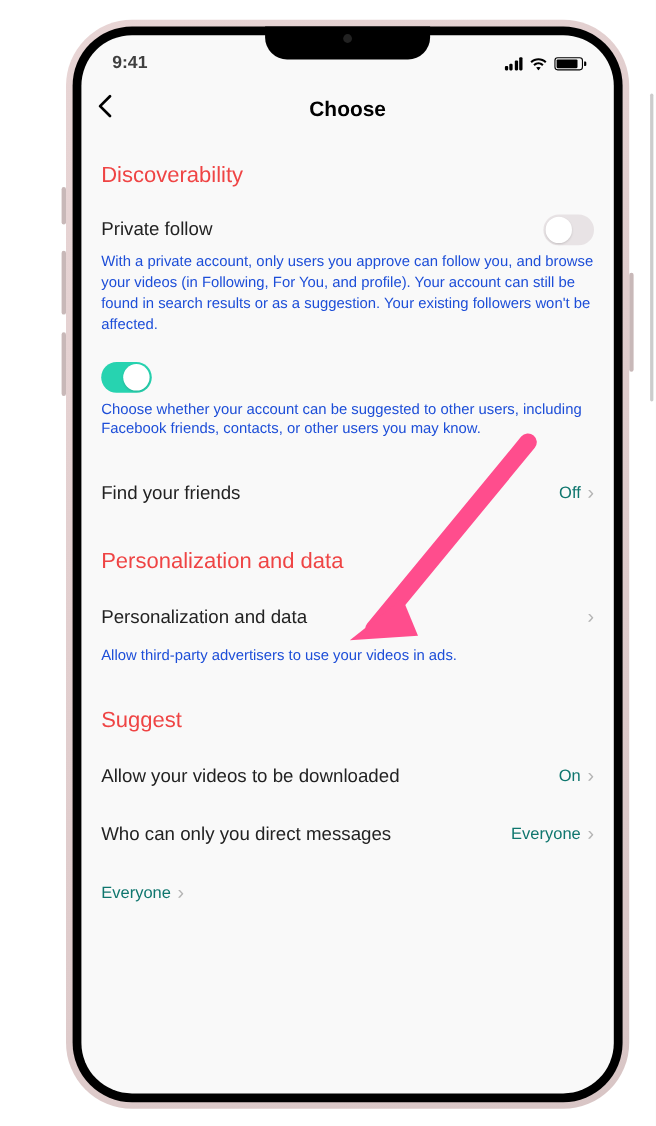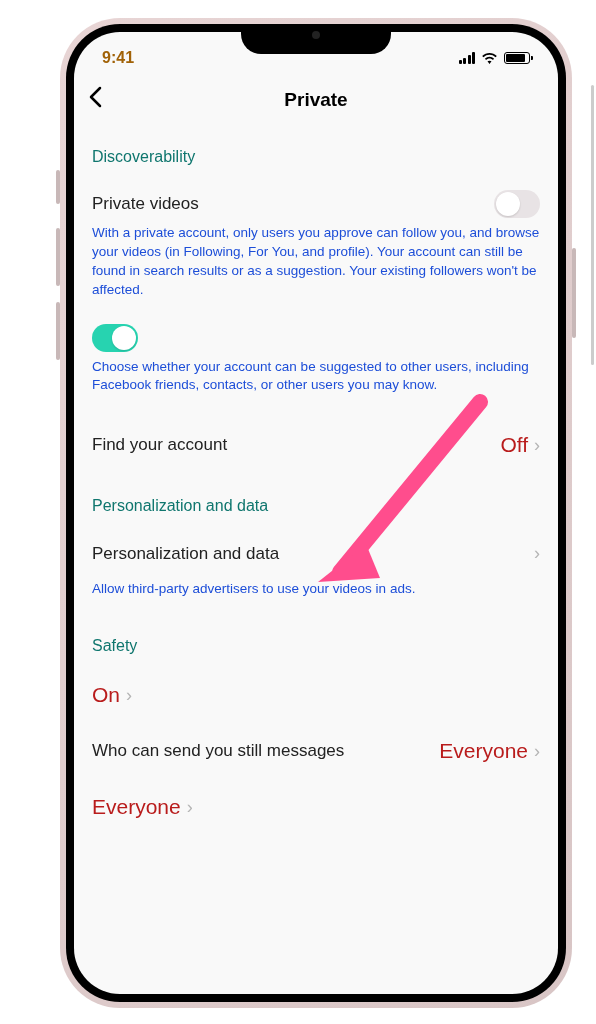--- a/index.html
+++ b/index.html
@@ -68,21 +68,21 @@
     border-radius: 50%;
   }
   .status-bar {
     display: flex;
     justify-content: space-between;
     align-items: center;
     padding: 12px 28px 4px;
     height: 44px;
     font-weight: 600;
     font-size: 16px;
-    color: #a16207;
+    color: #404040;
   }
   .status-right { display: flex; align-items: center; gap: 6px; }
   .signal-bars { display: inline-flex; align-items: flex-end; gap: 1.5px; height: 12px;}
   .signal-bars span { width: 3px; background:#000; border-radius:1px;}
   .signal-bars span:nth-child(1){height:4px;}
   .signal-bars span:nth-child(2){height:6px;}
   .signal-bars span:nth-child(3){height:9px;}
   .signal-bars span:nth-child(4){height:12px;}
   .wifi { width: 17px; height: 12px; }
   .battery {
@@ -108,22 +108,22 @@
     color: #000;
     cursor: pointer;
   }
   .nav-title {
     font-size: 19px;
     font-weight: 700;
     color: #000;
   }
   .content { padding: 0 18px; }
   .section-header {
-    font-size: 16px;
-    color: #0f766e;
+    font-size: 20px;
+    color: #ef4444;
     padding: 24px 0 12px;
   }
   .row {
     display: flex;
     align-items: center;
     justify-content: space-between;
     padding: 12px 0 6px;
   }
   .row-title {
     font-size: 17px;
@@ -151,22 +151,22 @@
     width: 24px;
     height: 24px;
     background: #fff;
     border-radius: 50%;
     box-shadow: 0 1px 2px rgba(0,0,0,0.15);
     transition: left 0.2s;
   }
   .toggle.on { background: #27d3b0; }
   .toggle.on .knob { left: 20px; }
   .row-value {
-    font-size: 21px;
-    color: #b91c1c;
+    font-size: 15px;
+    color: #0f766e;
     margin-right: 6px;
   }
   .chevron {
     color: #b5b5b5;
     font-size: 18px;
   }
   .row-right { display:flex; align-items:center; }
   .arrow-annotation {
     position: absolute;
     left: 310px;
@@ -218,72 +218,73 @@
             </span>
         </div>
       </div>
 
       <div class="nav-header">
         <span class="back-btn">
           <svg width="14" height="22" viewBox="0 0 14 22">
               <path d="M12 2 L3 11 L12 20" stroke="#000" stroke-width="2.5" fill="none" stroke-linecap="round" stroke-linejoin="round"></path>
             </svg>
         </span>
-        <span class="nav-title">Private</span>
+        <span class="nav-title">Choose</span>
       </div>
 
       <div class="content">
 
         <div class="section-header">Discoverability</div>
 
         <div class="row">
-          <span class="row-title">Private videos</span>
+          <span class="row-title">Private follow</span>
           <div class="toggle">
               <div class="knob"></div>
             </div>
         </div>
         <div class="row-desc">With a private account, only users you approve can follow you, and browse your videos (in Following, For You, and profile). Your account can still be found in search results or as a suggestion. Your existing followers won't be affected.</div>
 
         <div class="row">
           <div class="toggle on">
               <div class="knob"></div>
             </div>
         </div>
         <div class="row-desc">Choose whether your account can be suggested to other users, including Facebook friends, contacts, or other users you may know.</div>
 
         <div style="height:14px"></div>
 
         <div class="row">
-          <span class="row-title">Find your account</span>
+          <span class="row-title">Find your friends</span>
           <div class="row-right">
             <span class="row-value">Off</span>
             <span class="chevron">›</span>
           </div>
         </div>
 
         <div class="section-header" style="padding-top:34px">Personalization and data</div>
 
         <div class="row" style="padding:16px 0">
           <span class="row-title">Personalization and data</span>
           <span class="chevron">›</span>
         </div>
 
         <div class="row-desc">Allow third-party advertisers to use your videos in ads.</div>
 
-        <div class="section-header" style="padding-top:26px">Safety</div>
+        <div class="section-header" style="padding-top:26px">Suggest</div>
 
         <div class="row" style="padding:16px 0">
+          <span class="row-title">Allow your videos to be downloaded</span>
           <div class="row-right">
             <span class="row-value">On</span>
             <span class="chevron">›</span>
           </div>
         </div>
 
         <div class="row" style="padding:16px 0">
-          <span class="row-title">Who can send you still messages</span>
+          <span class="row-title">Who can only you direct messages</span>
           <div class="row-right">
             <span class="row-value">Everyone</span>
             <span class="chevron">›</span>
           </div>
         </div>
 
         <div class="row" style="padding:16px 0 0">
           <div class="row-right">
             <span class="row-value">Everyone</span>
             <span class="chevron">›</span>

